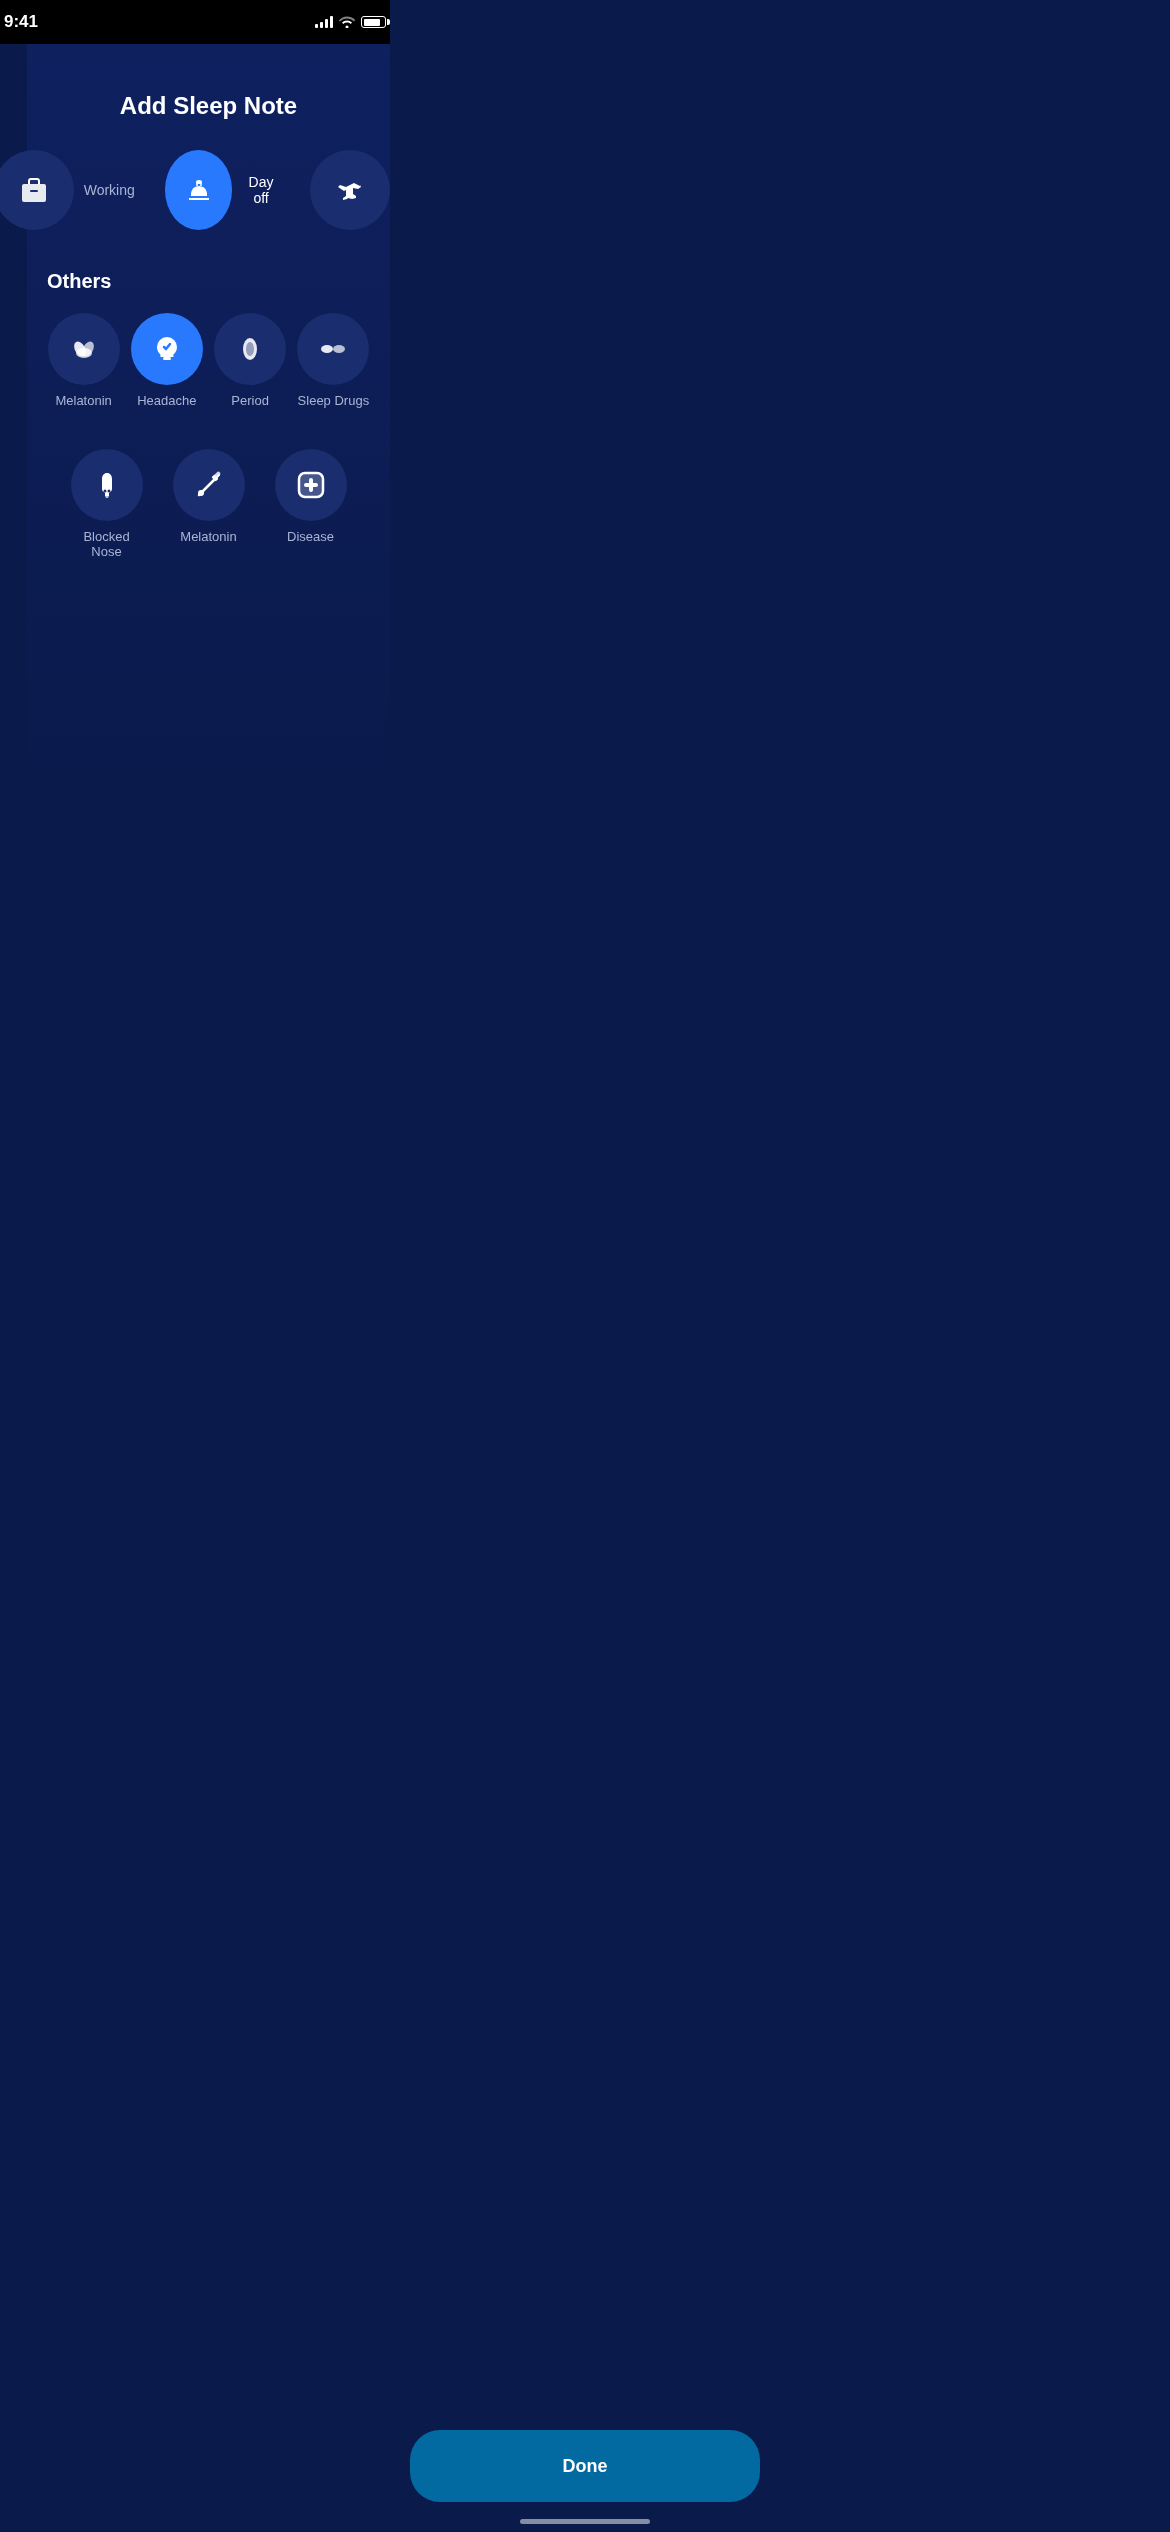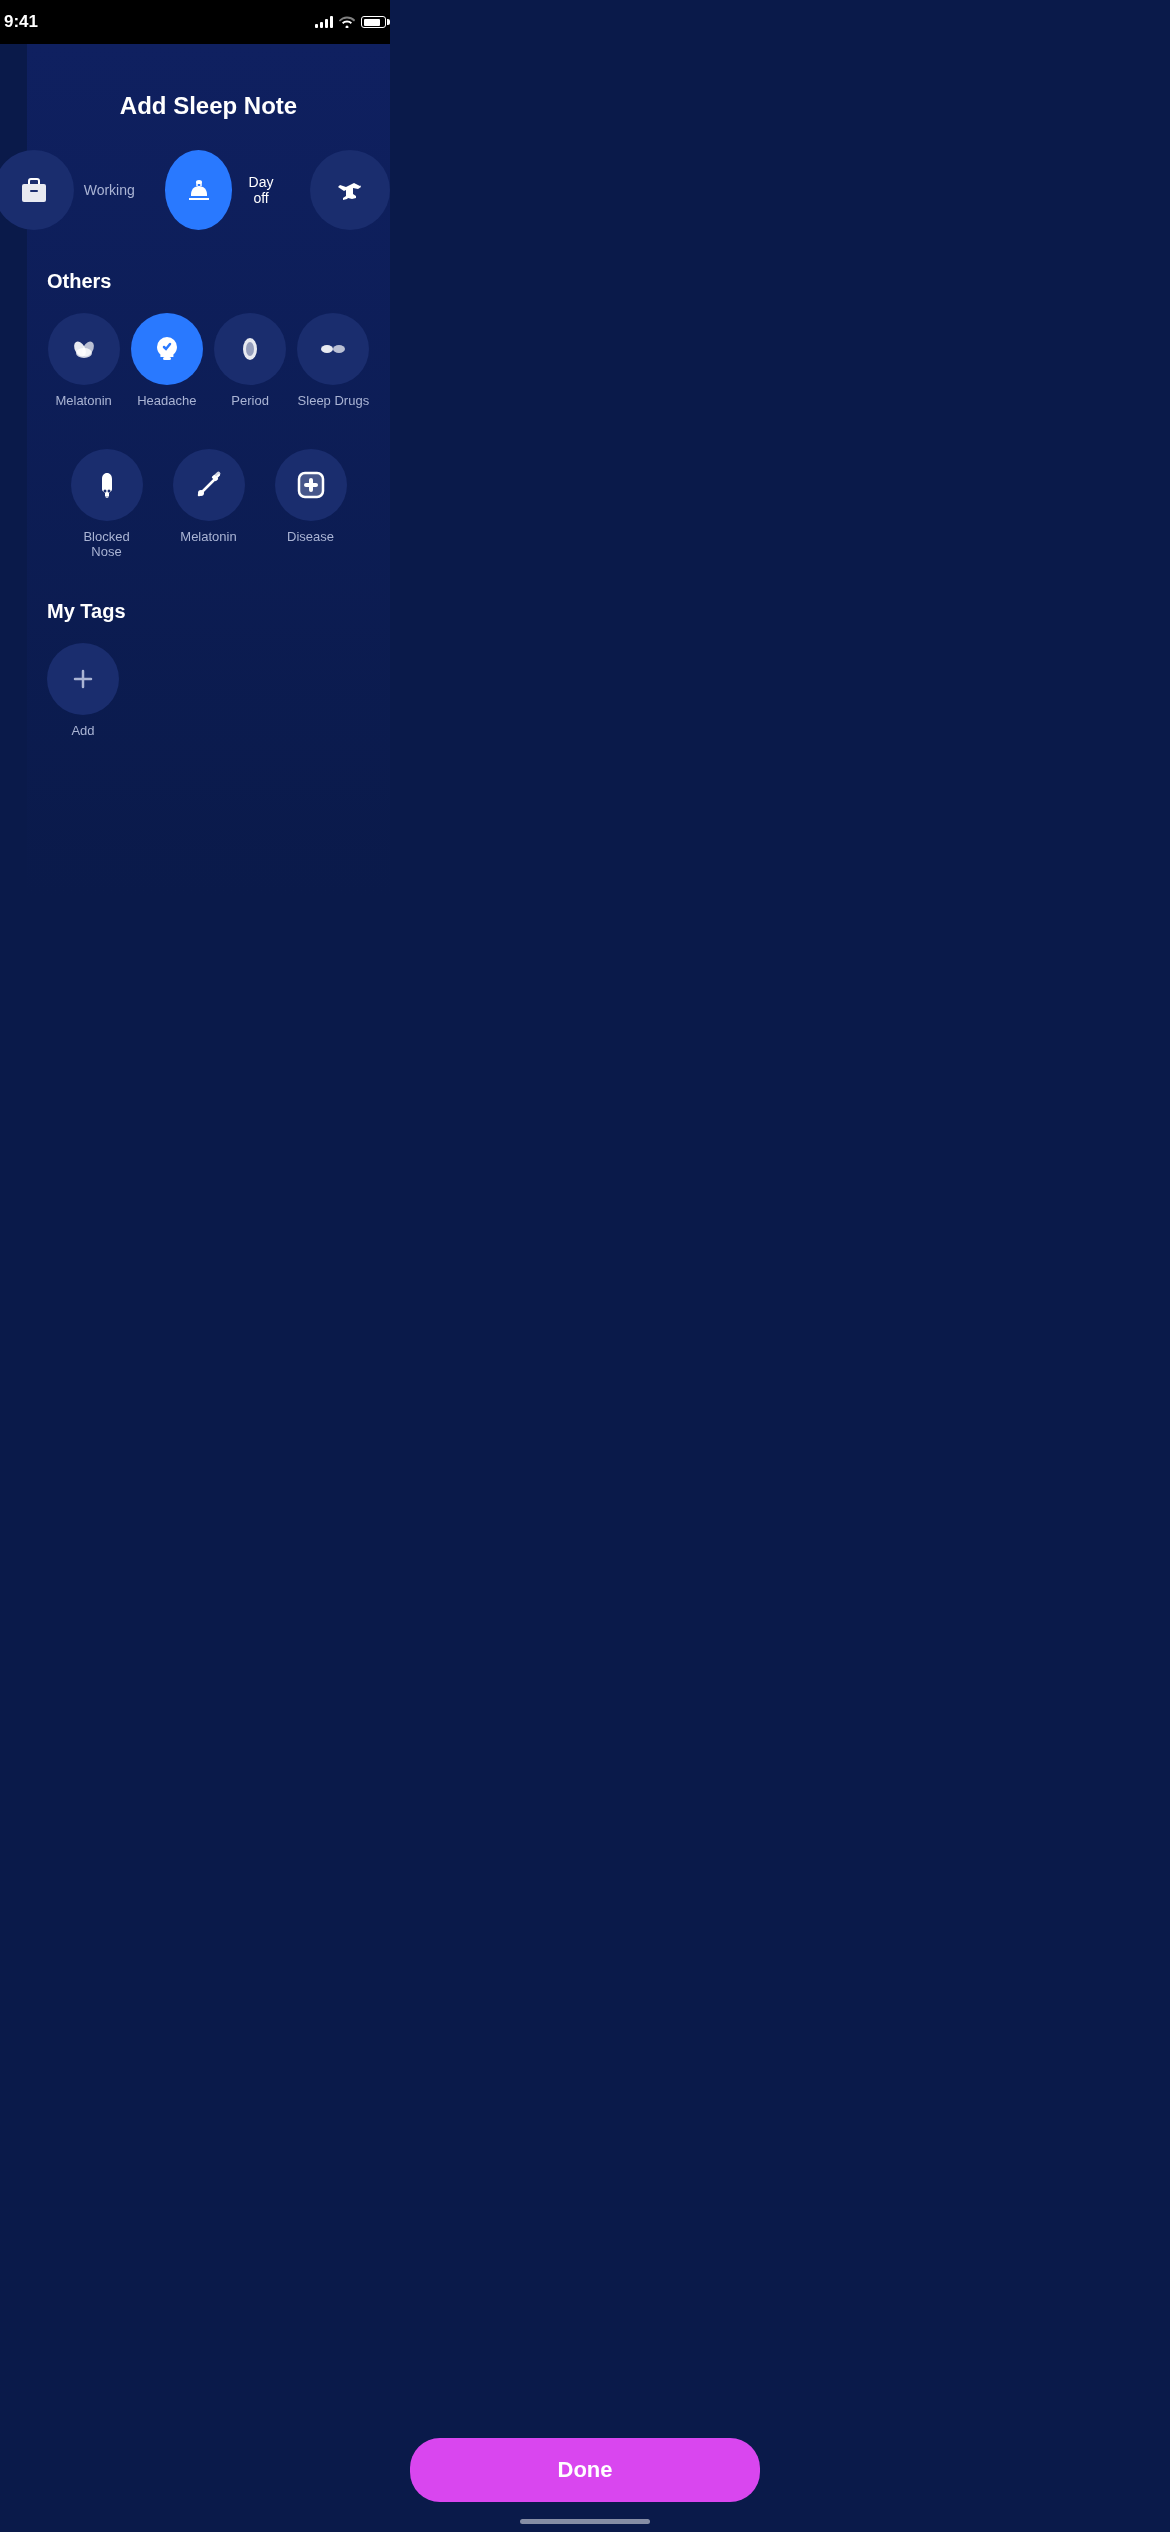--- a/index.html
+++ b/index.html
@@ -228,26 +228,26 @@
     .done-btn-container {
       position: fixed;
       bottom: 30px;
       left: 50%;
       transform: translateX(-50%);
       width: 350px;
     }
 
     .done-btn {
       width: 100%;
-      height: 64px;
+      height: 72px;
       border-radius: 30px;
-      background: #d946ef;
+      background: #0369a1;
       border: none;
       color: white;
-      font-size: 22px;
+      font-size: 18px;
       font-weight: 600;
       cursor: pointer;
     }
 
     
     .home-indicator {
       position: fixed;
       bottom: 8px;
       left: 50%;
       transform: translateX(-50%);
@@ -409,32 +409,20 @@
           <rect x="4" y="4" width="24" height="24" rx="6" stroke="white" stroke-width="2.5" fill="none"></rect>
           <rect x="14" y="9" width="4" height="14" rx="2" fill="white"></rect>
           <rect x="9" y="14" width="14" height="4" rx="2" fill="white"></rect>
         </svg>
       </div>
       <span class="others-label">Disease</span>
     </div>
 
   </div>
 
-  <div class="tags-section">
-    <div class="section-header">My Tags</div>
-    <div class="add-tag-item">
-      <div class="add-circle">
-        <svg width="28" height="28" viewBox="0 0 28 28" fill="none">
-          <line x1="14" y1="6" x2="14" y2="22" stroke="#aab4d4" stroke-width="2.5" stroke-linecap="round"></line>
-          <line x1="6" y1="14" x2="22" y2="14" stroke="#aab4d4" stroke-width="2.5" stroke-linecap="round"></line>
-        </svg>
-      </div>
-      <span class="others-label">Add</span>
-    </div>
-  </div>
 
 </div>
 
 <div class="done-btn-container">
   <button class="done-btn">Done</button>
 </div>
 
 <div class="home-indicator"></div>
 
 </body></html>

